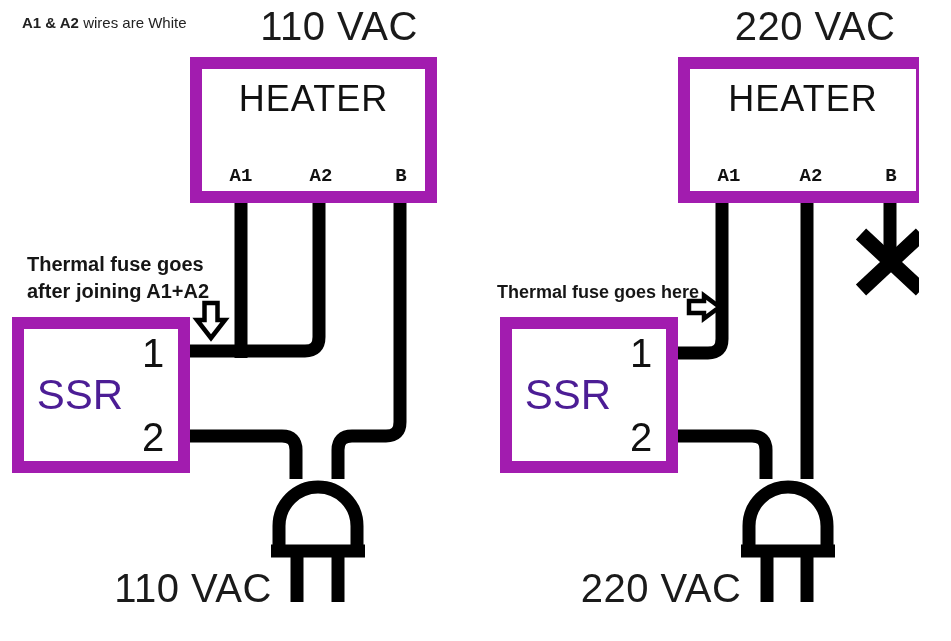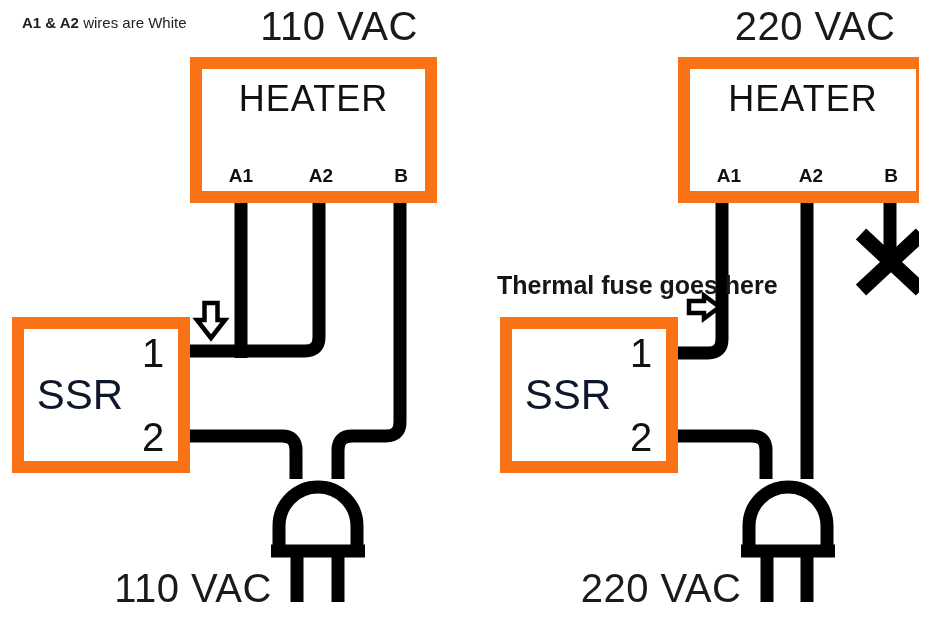--- a/index.html
+++ b/index.html
@@ -1,32 +1,32 @@
 <!DOCTYPE html>
 <html><head>
 <meta charset="utf-8">
 <style>
   html,body{margin:0;padding:0;background:#fff;}
   .canvas{
     position:relative;width:919px;height:641px;background:#fff;overflow:hidden;
     font-family:"Liberation Sans",sans-serif;color:#111;
   }
   .canvas svg{position:absolute;left:0;top:0;}
-  .box{position:absolute;border:12px solid #f97316;box-sizing:border-box;background:#fff;}
+  .box{position:absolute;border:12px solid #a21caf;box-sizing:border-box;background:#fff;}
   .heater-label{position:absolute;left:0;right:0;top:9px;text-align:center;font-size:36px;letter-spacing:1px;color:#111;}
-  .term{position:absolute;bottom:4px;transform:translateX(-50%);font-size:19px;font-weight:bold;color:#111;}
-  .ssr-label{position:absolute;transform:translate(-50%,-50%);font-size:42px;color:#0f172a;}
+  .term{position:absolute;bottom:4px;transform:translateX(-50%);font-size:19px;font-weight:bold;color:#111;font-family:Liberation Mono, monospace;}
+  .ssr-label{position:absolute;transform:translate(-50%,-50%);font-size:42px;color:#4c1d95;}
   .ssr-term{position:absolute;transform:translate(-50%,-50%);font-size:40px;color:#111;}
   .title{position:absolute;width:220px;text-align:center;font-size:40px;letter-spacing:.5px;color:#1a1a1a;}
   .source{position:absolute;width:220px;text-align:center;font-size:40px;letter-spacing:.5px;color:#1a1a1a;}
   .note{position:absolute;left:22px;top:13px;font-size:15px;line-height:19px;color:#222;}
   .note b{font-weight:bold;}
   .callout{position:absolute;font-weight:bold;color:#161616;}
   .callout-left{left:27px;top:251px;font-size:20px;line-height:27px;}
-  .callout-right{left:497px;top:271px;font-size:25px;}
+  .callout-right{left:497px;top:282px;font-size:18px;}
 </style>
 </head>
 <body>
 
 <div class="canvas">
 
   <svg width="951" height="641" viewBox="0 0 951 641">
 
     <g stroke="#000" stroke-width="13" fill="none">
       <path d="M241 197 V358"></path>
@@ -69,20 +69,24 @@
 
   <div class="title" style="left:229px;top:4px;">110 VAC</div>
 
   <div class="box" style="left:190px;top:57px;width:247px;height:146px;">
     <div class="heater-label">HEATER</div>
     <span class="term" style="left:39px;">A1</span>
     <span class="term" style="left:119px;">A2</span>
     <span class="term" style="left:199px;">B</span>
   </div>
 
+  <div class="callout callout-left">
+    <div>Thermal fuse goes</div>
+    <div>after joining A1+A2</div>
+  </div>
 
   <div class="box" style="left:12px;top:317px;width:178px;height:156px;">
     <span class="ssr-label" style="left:56px;top:66px;">SSR</span>
     <span class="ssr-term" style="left:129px;top:24px;">1</span>
     <span class="ssr-term" style="left:129px;top:108px;">2</span>
   </div>
 
   <div class="source" style="left:83px;top:566px;">110 VAC</div>
 
   <div class="title" style="left:705px;top:4px;">220 VAC</div>

